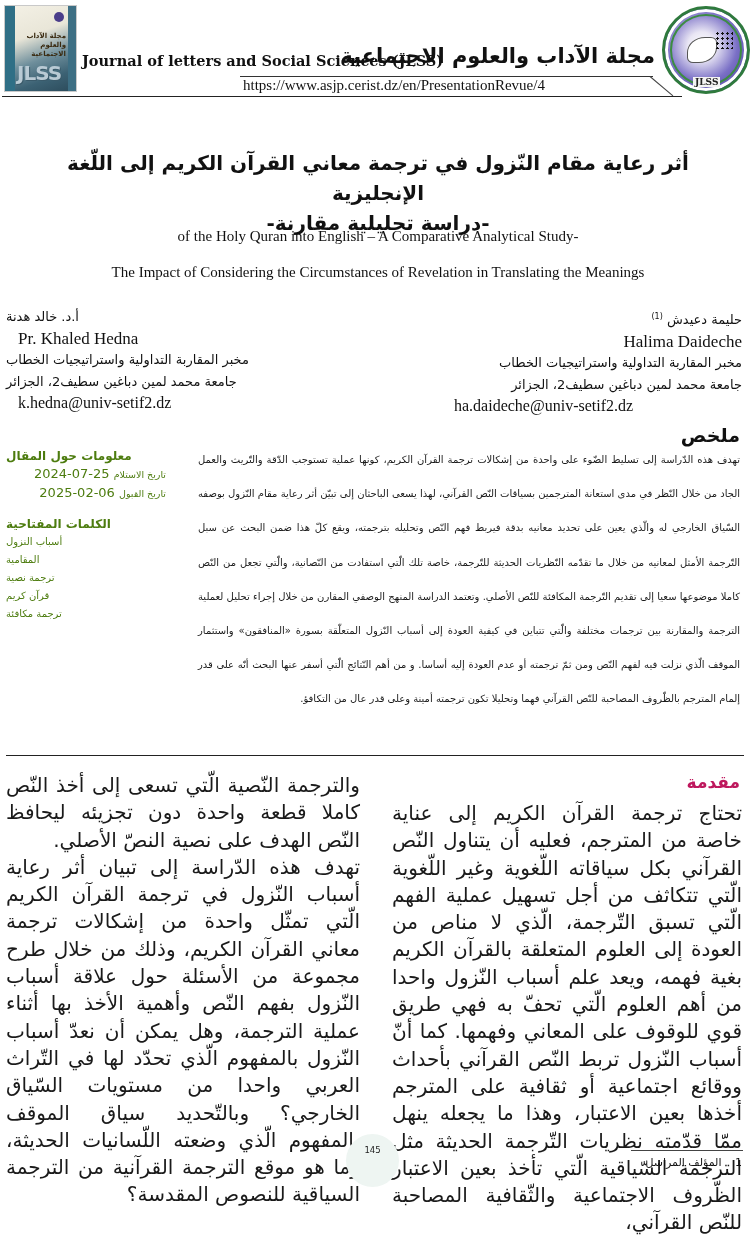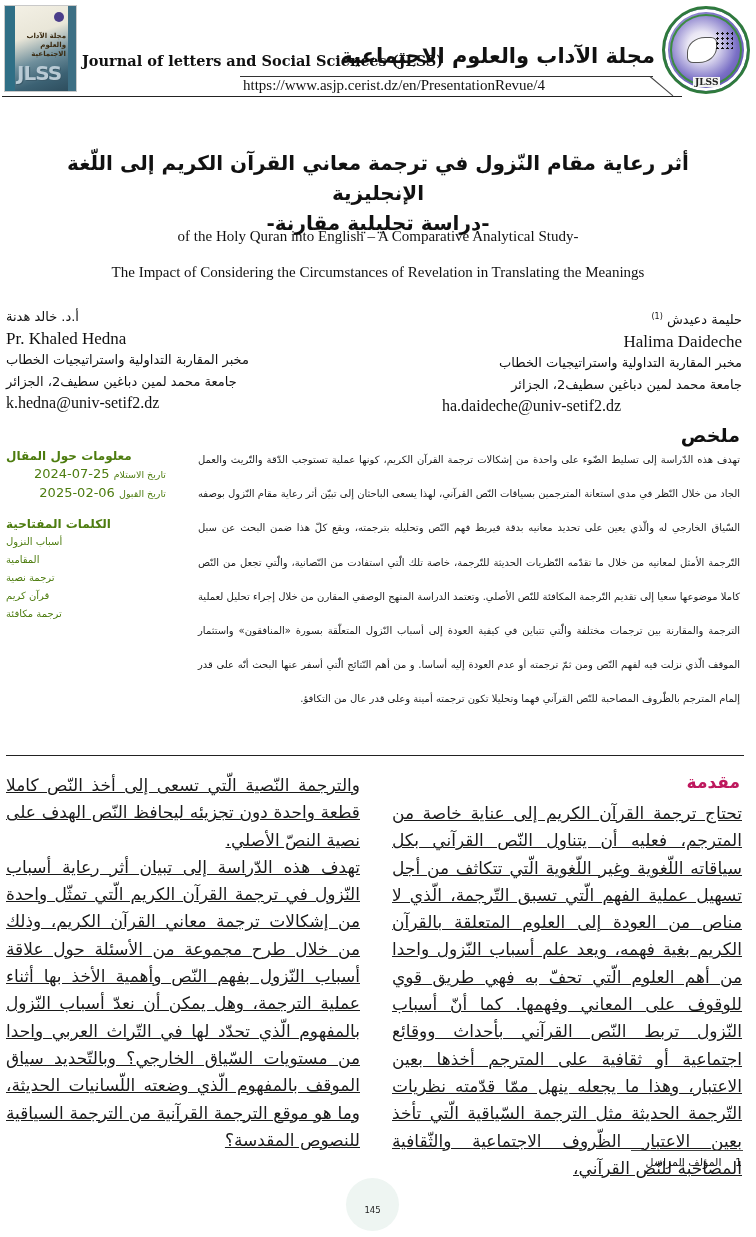--- a/index.html
+++ b/index.html
@@ -57,53 +57,53 @@
     }
 
     
     .author { position: absolute; top: 306px; font-size: 13px; color: #111; line-height: 21.5px; }
     .author .name-en { font-family: "Liberation Serif", serif; font-size: 17px; }
     .author .email { font-family: "Liberation Serif", serif; font-size: 16px; }
     .author-1 { right: 14px; width: 300px; direction: rtl; text-align: right; }
     .author-2 { left: 6px; width: 300px; direction: rtl; text-align: left; }
     .author-2 > div { text-align: left; direction: rtl; }
     .author .sup { font-size: 8px; vertical-align: super; }
-    .author-1 .ltr, .author-2 .ltr { direction: ltr; }
+    .author-1 .ltr, .author-2 .ltr { direction: ltr; margin-left: 12px; }
 
     
     .abstract-heading { position: absolute; right: 16px; top: 424px; font-size: 19px; font-weight: bold; direction: rtl; color: #111; }
     .abstract-body {
       position: absolute; left: 198px; top: 443px; width: 542px; direction: rtl; text-align: justify;
       font-size: 10px; line-height: 34.2px; color: #1a1a1a;
       text-align-last: right;
     }
 
     .sidebar { position: absolute; left: 6px; top: 447px; width: 160px; direction: rtl; text-align: left; color: #4d7c0f; }
     .sidebar .side-h { font-size: 12px; font-weight: bold; line-height: 18px; text-align: left; direction: rtl; }
     .sidebar .side-date { font-size: 13px; line-height: 18px; direction: ltr; text-align: right; margin-left: 26px; }
     .sidebar .side-date .lbl { font-size: 9.5px; }
     .sidebar .kw-h { margin-top: 12px; }
     .sidebar .kw { font-size: 10px; line-height: 18px; direction: rtl; text-align: left; }
 
     .divider-main { position: absolute; left: 6px; top: 755px; width: 738px; height: 1px; background: #222; }
 
     
     .intro-heading { position: absolute; right: 16px; top: 772px; font-size: 17px; font-weight: bold; direction: rtl; color: #be185d; }
-    .col { position: absolute; direction: rtl; text-align: justify; text-align-last: right; font-size: 17px; line-height: 27.3px; color: #1a1a1a; text-decoration: underline; }
+    .col { position: absolute; direction: rtl; text-align: justify; text-align-last: right; font-size: 20px; line-height: 27.3px; color: #1a1a1a; }
     .col-right { left: 392px; top: 800px; width: 350px; }
     .col-left { left: 6px; top: 772px; width: 354px; }
     .col-left p { margin-bottom: 0; }
 
     .footnote-line { position: absolute; left: 631px; top: 1150px; width: 112px; height: 1px; background: #444; }
     .footnote { position: absolute; right: 14px; top: 1112px; font-size: 11px; direction: rtl; color: #111; white-space: nowrap; margin-top: 44px; }
     .footnote .fn-num { margin-left: 10px; }
 
     .page-circle {
-      position: absolute; left: 346px; top: 1178px; width: 53px; height: 53px; border-radius: 50%;
-      background: #eef5f2; display: flex; align-items: center; justify-content: center;
+      position: absolute; left: 346px; top: 1134px; width: 53px; height: 53px; border-radius: 50%;
+      background: #eef5f2; display: flex; align-items: flex-start; justify-content: center;
     }
     .page-circle span { margin-top: 11px; font-size: 8.5px; color: #222; }
   </style>
 </head>
 <body>
 
 <div class="cover-thumb">
   <div class="cover-band"></div>
   <div class="cover-band-r"></div>
   <div class="cover-logo"></div>

